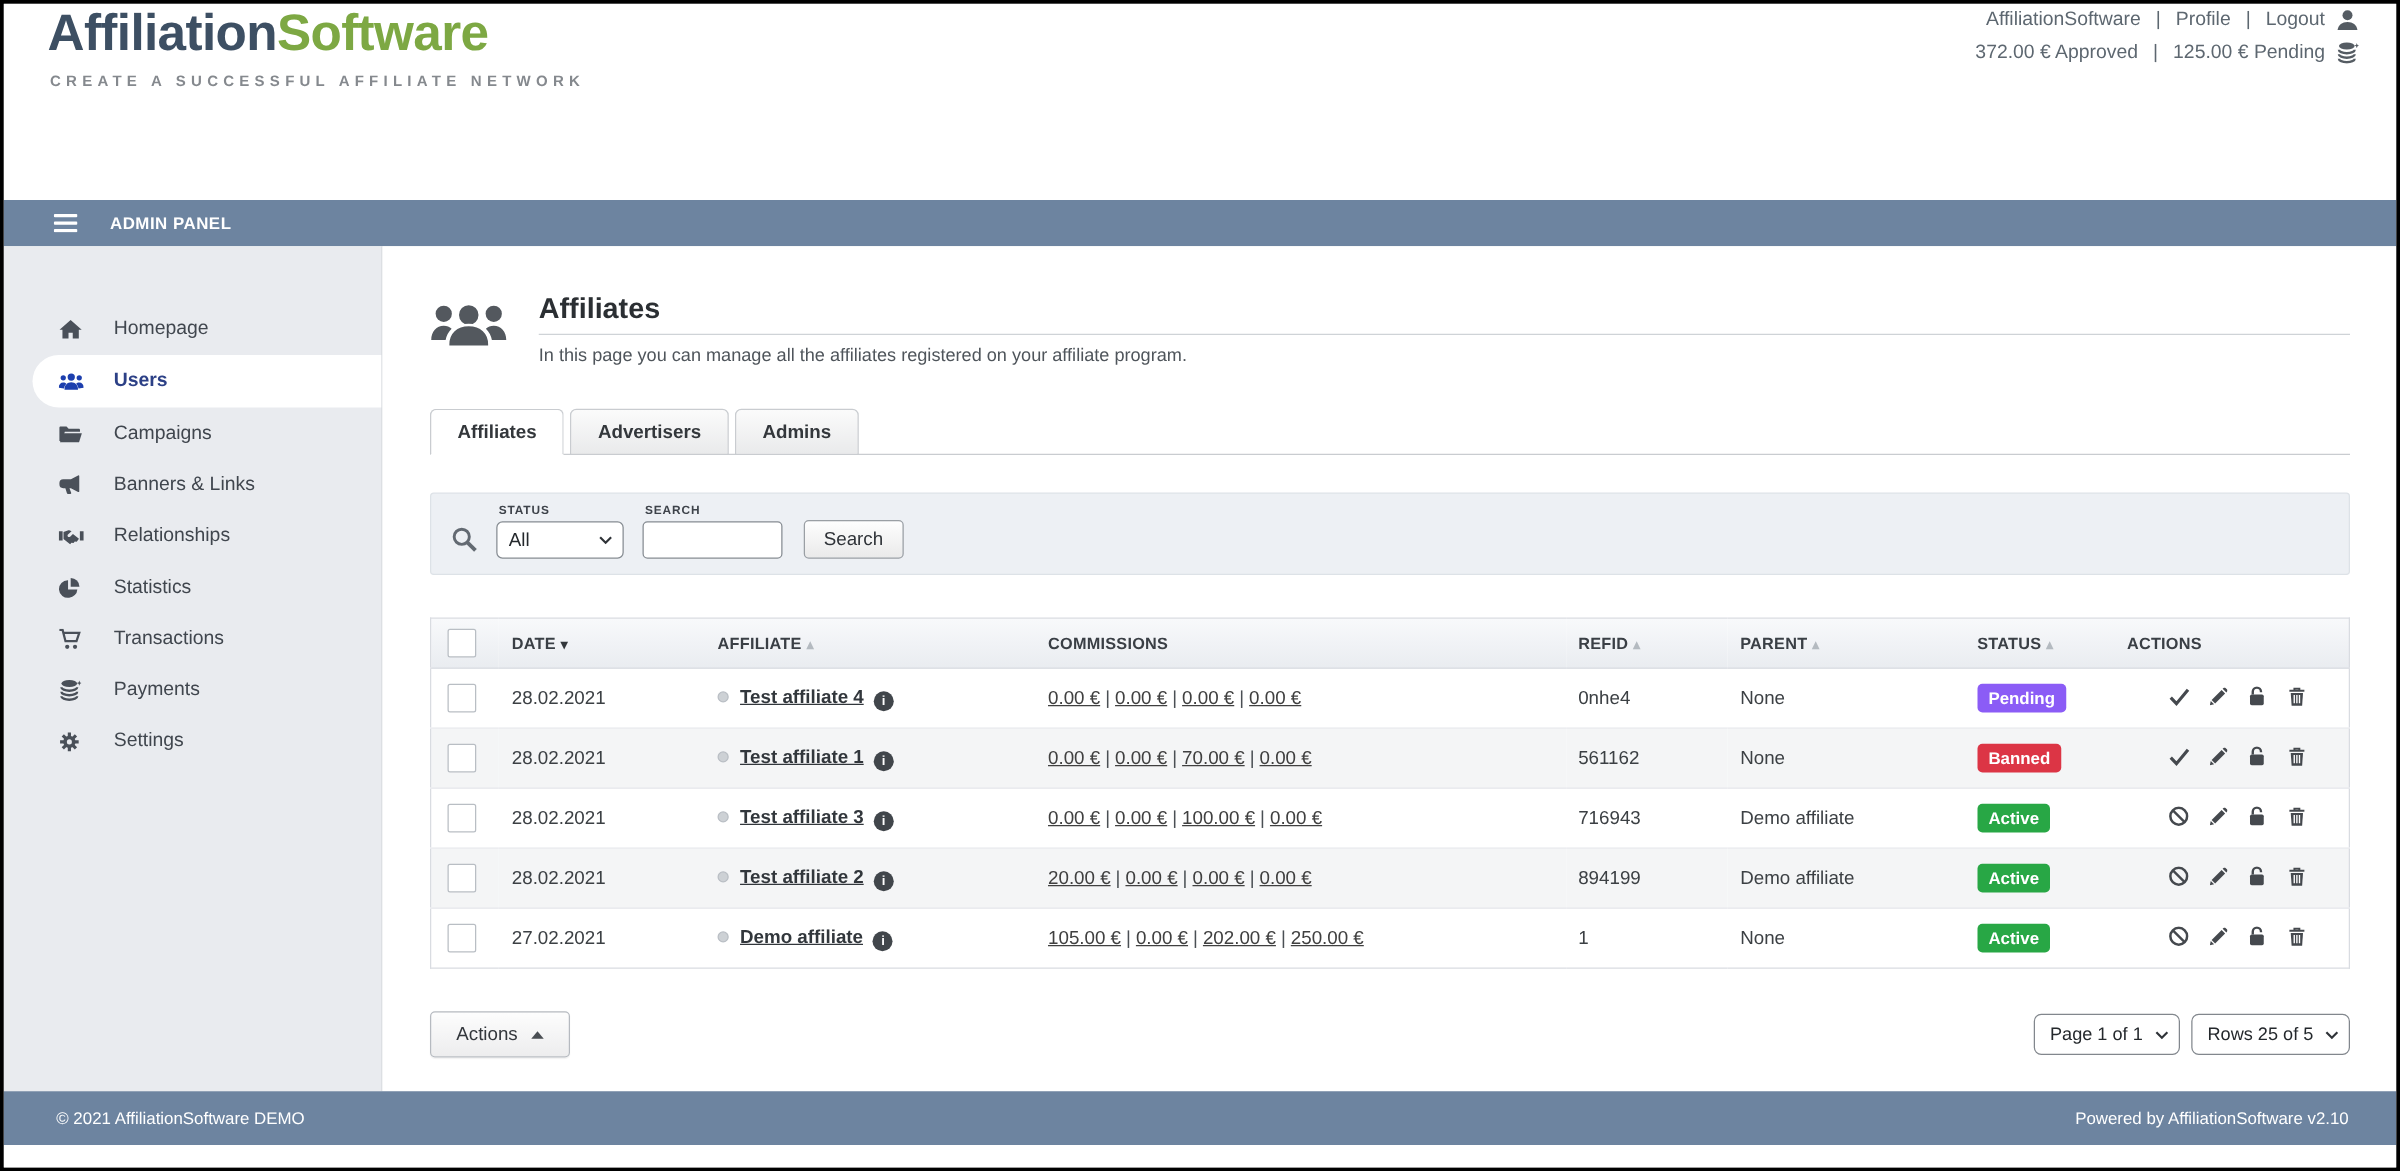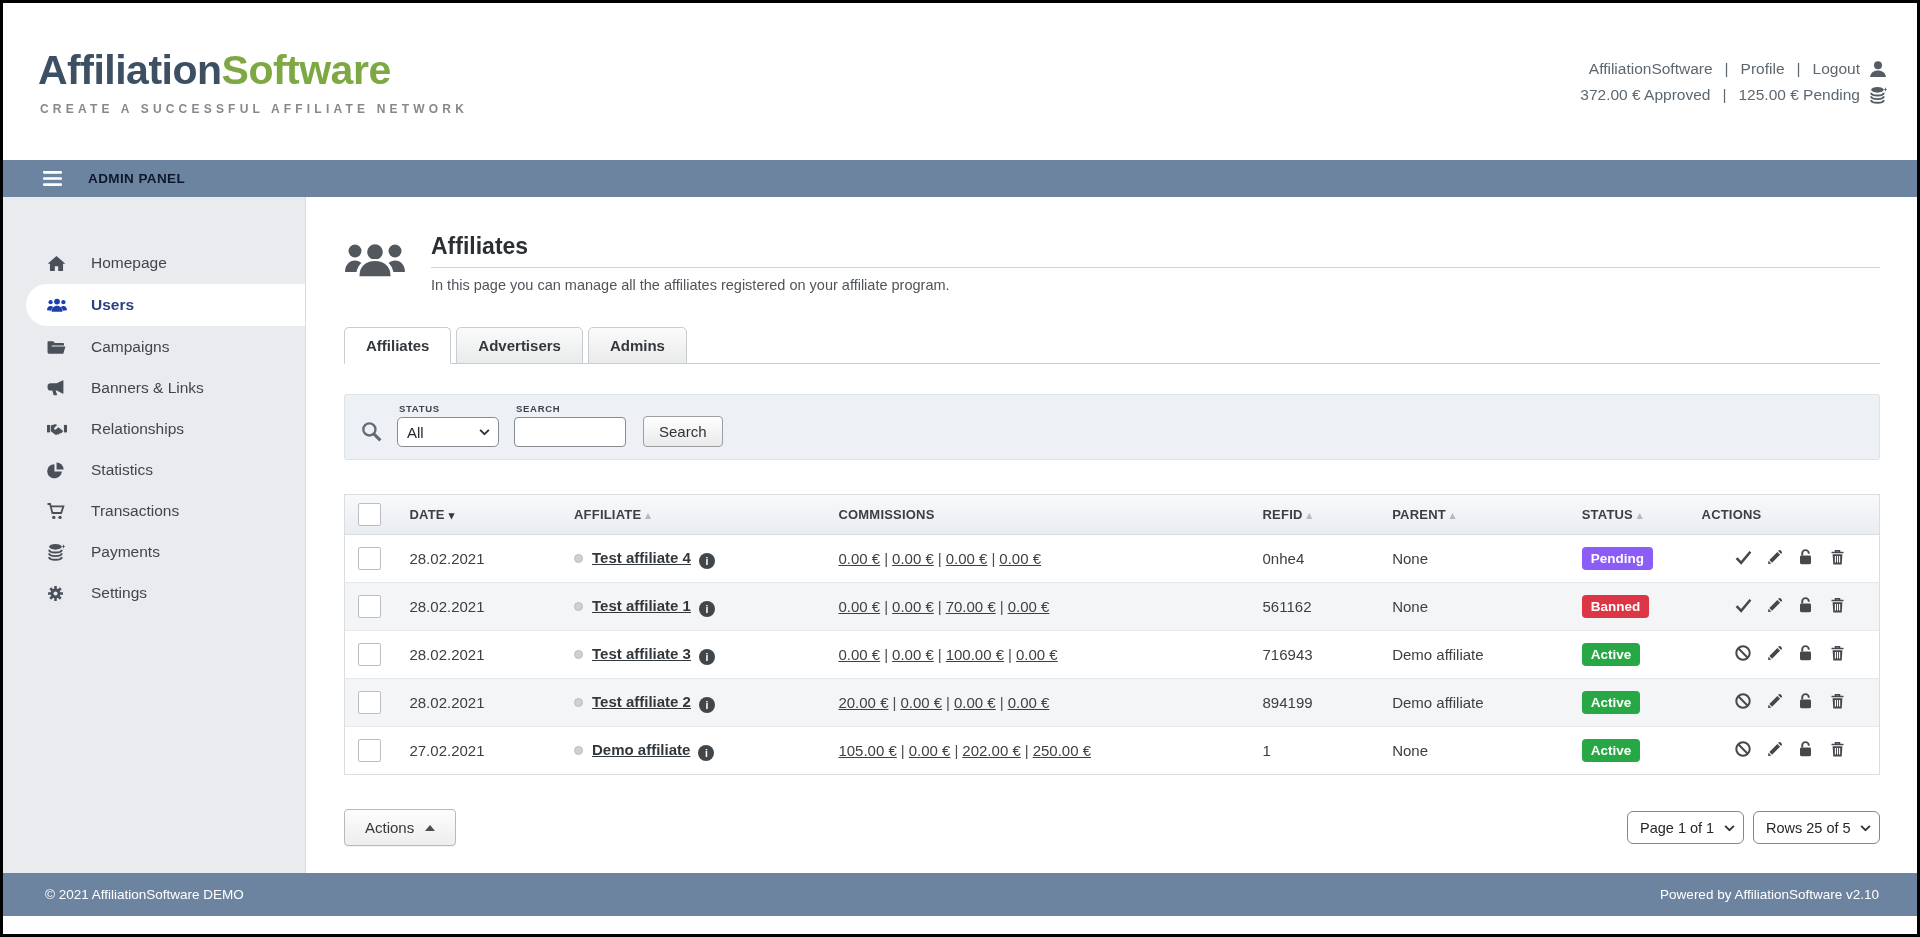--- a/index.html
+++ b/index.html
@@ -1,33 +1,33 @@
 <!DOCTYPE html>
 <html><head>
 <meta charset="utf-8">
 <style>
   * { margin:0; padding:0; box-sizing:border-box; }
   html,body { width:1920px; height:937px; font-family:"Liberation Sans", sans-serif; background:#fff; }
   .frame { width:1920px; height:937px; border:3px solid #000; display:flex; flex-direction:column; overflow:hidden; background:#fff; }
 
   
-  .top-header { height:157px; flex:0 0 157px; display:flex; justify-content:space-between; align-items:center; padding:0 30px 0 35px; background:#fff; }
+  .top-header { height:157px; flex:0 0 157px; display:flex; justify-content:space-between; padding:0 30px 0 35px; background:#fff; }
   .logo-line { font-size:41px; font-weight:bold; letter-spacing:-0.5px; }
   .logo-part1 { color:#3d4f63; }
   .logo-part2 { color:#7da843; }
   .logo-tagline { font-size:12px; font-weight:bold; letter-spacing:4.2px; color:#85898e; margin-top:8px; margin-left:2px; }
   .user-box { text-align:right; font-size:15.5px; color:#5d6770; }
   .user-row { display:flex; justify-content:flex-end; align-items:center; gap:9px; height:26px; }
   .user-row .hicon { width:18px; height:18px; color:#555c63; display:inline-flex; }
   .user-row .sep { padding:0 3px; }
 
   
   .admin-bar { height:37px; flex:0 0 37px; background:#6d84a0; display:flex; align-items:center; padding-left:40px; gap:26px; }
   .burger { width:19px; height:15px; color:#fff; display:inline-flex; cursor:pointer; }
-  .admin-title { color:#0f172a; font-size:13.5px; font-weight:600; letter-spacing:.4px; }
+  .admin-title { color:#ffffff; font-size:13.5px; font-weight:600; letter-spacing:.4px; }
 
   
   .layout { display:flex; height:676px; flex:0 0 676px;justify-content:flex-end; }
   .sidebar { width:303px; flex:0 0 303px; background:#e9ebef; border-right:1px solid #d8dbdf; padding-top:46px; }
   .side-item { height:40px; display:flex; align-items:center; padding-left:44px; gap:24px; font-size:15.5px; color:#40464e; cursor:pointer; margin-bottom:1px; }
   .side-item .sicon { width:20px; height:18px; color:#4a5059; display:inline-flex; align-items:center; }
   .side-item.active { background:#fff; margin-left:23px; padding-left:21px; height:42px; border-radius:21px 0 0 21px; color:#2c4086; font-weight:600; }
   .side-item.active .sicon { color:#1d3fae; }
 
   .main { flex:1; background:#fff; padding:36px 37px 0 38px; }

